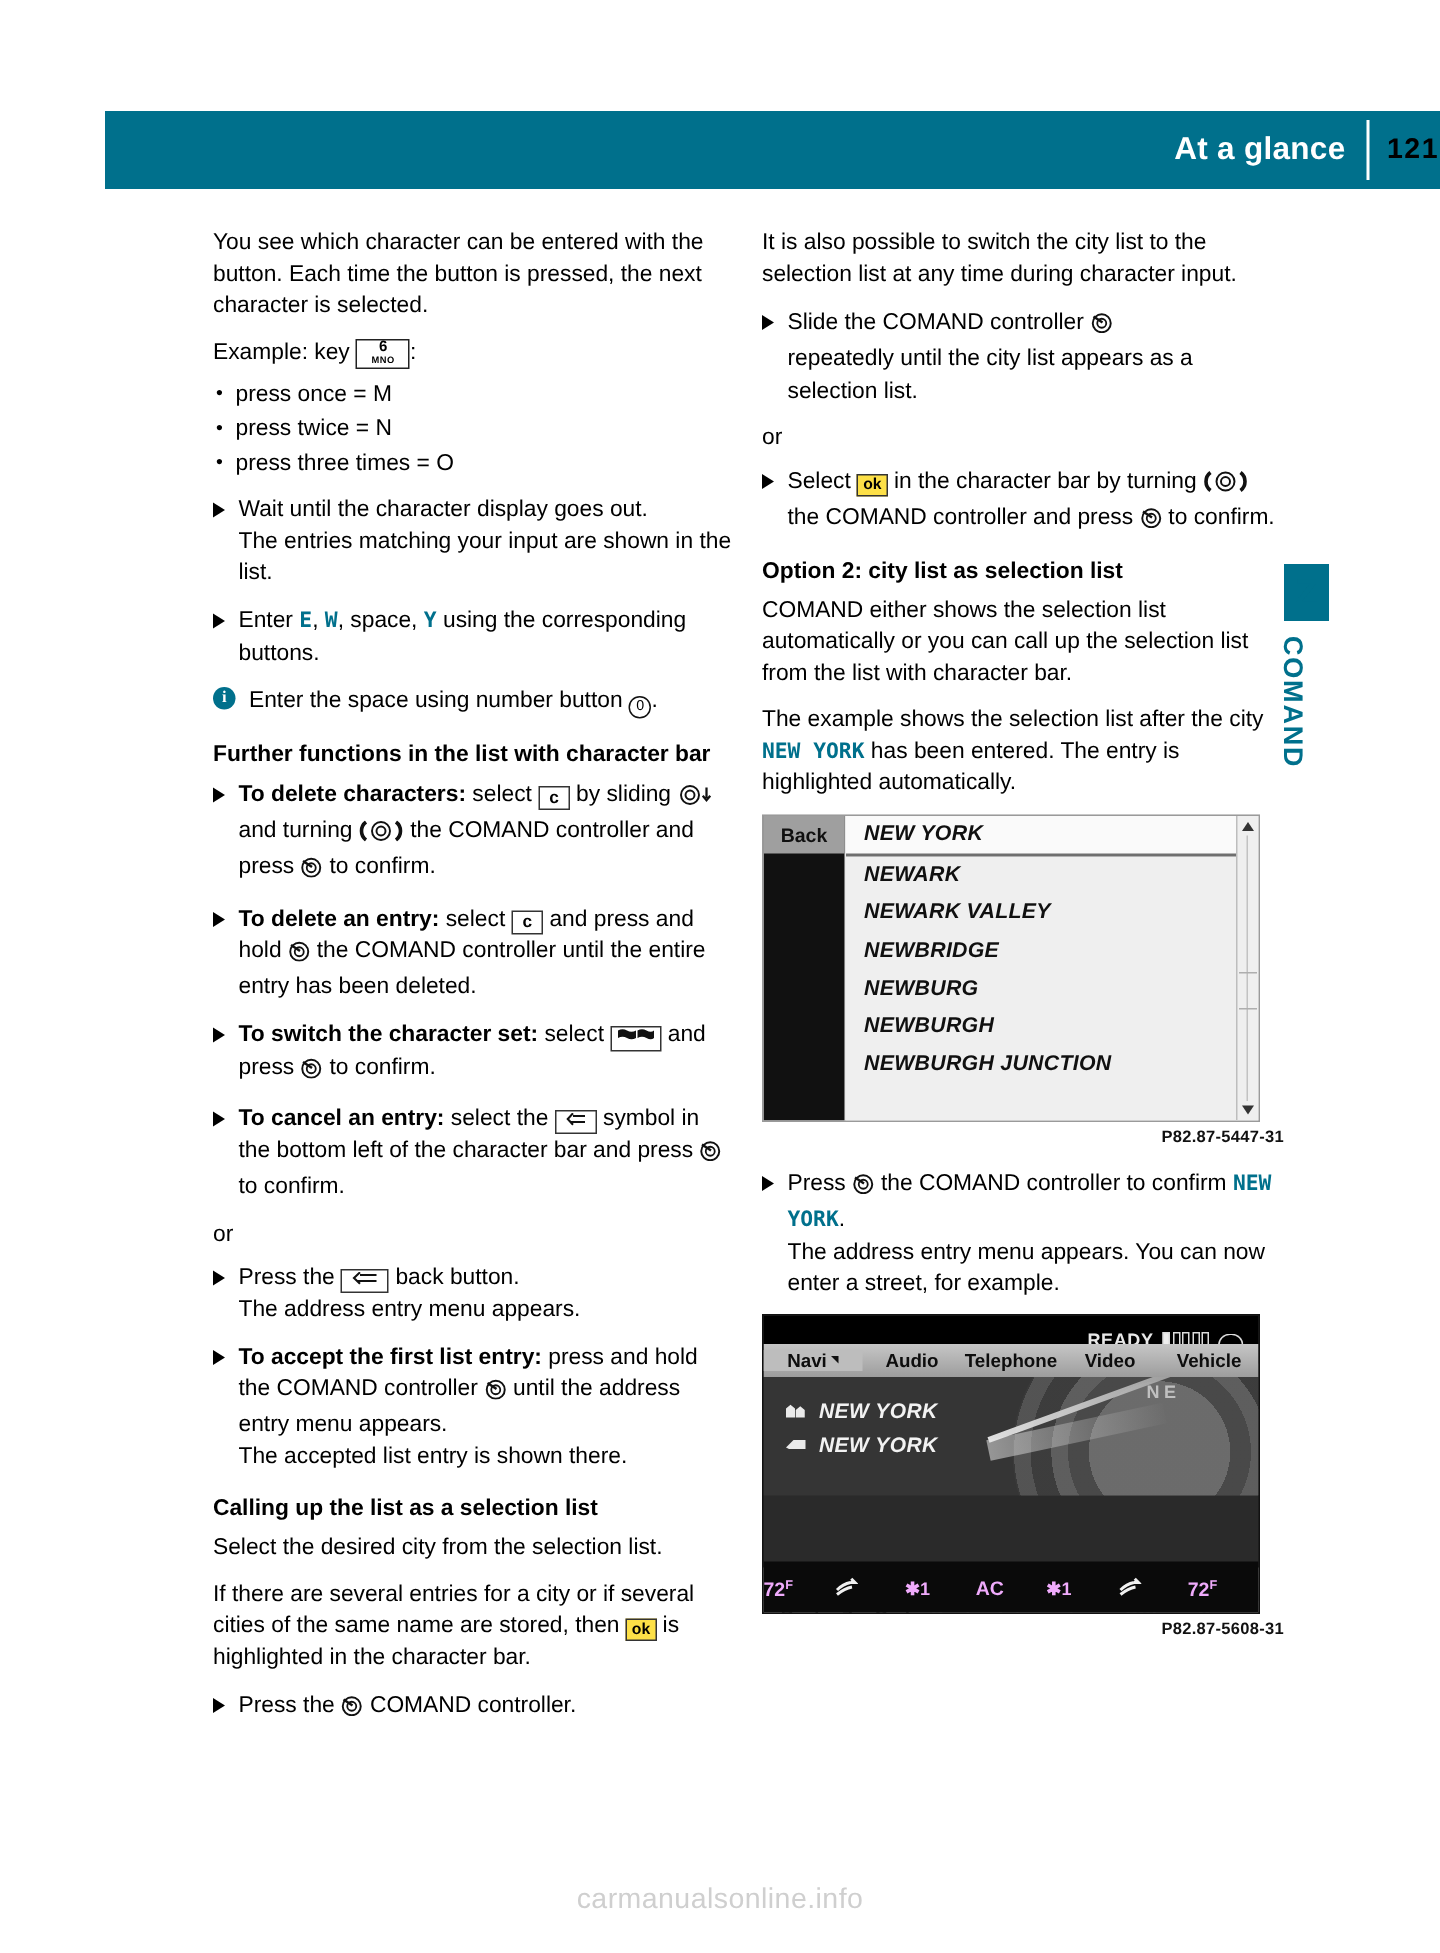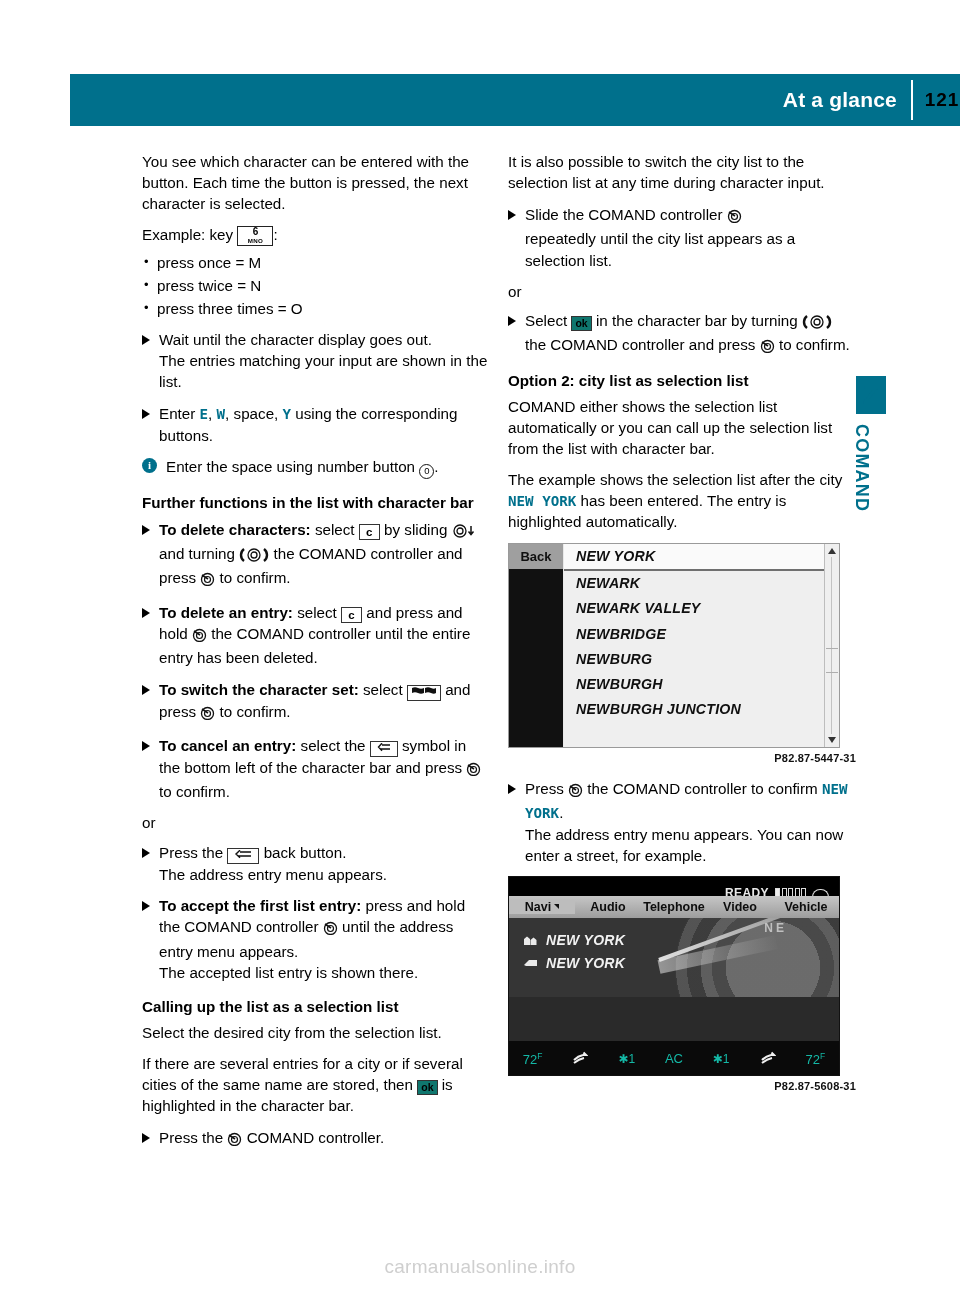--- a/index.html
+++ b/index.html
@@ -97,21 +97,21 @@
     text-align:center;min-width:24px;
   }
   .keybox .k-num{display:block;font-size:10px;font-weight:bold;line-height:1.05;}
   .keybox .k-sub{display:block;font-size:6.2px;font-weight:bold;line-height:1.05;letter-spacing:.3px;}
   .cbox{
     display:inline-block;border:1.3px solid #333;background:#fff;
     font-size:11.5px;font-weight:bold;padding:0 4px;vertical-align:-1px;
     line-height:14px;min-width:11px;text-align:center;
   }
   .okbox{
-    display:inline-block;border:1.3px solid #333;background:#0f766e;
+    display:inline-block;border:1.3px solid #333;background:#fde047;
     font-size:10.5px;font-weight:bold;padding:0 3px;vertical-align:-1px;
     line-height:13px;text-align:right;
   }
   .backsym{
     display:inline-block;border:1.3px solid #333;background:#fff;
     padding:0 6px;vertical-align:-2px;line-height:14px;font-size:12px;
   }
   .flagsym{
     display:inline-block;border:1.3px solid #333;background:#fff;
     padding:0 3px;vertical-align:-2px;line-height:14px;font-size:11px;letter-spacing:-1px;
@@ -245,21 +245,21 @@
   .lcd2 .softbar .sb.dim{color:#7d7d7d;}
   .lcd2 .softbar .sb.boxed span{
     display:inline-block;border:1.6px solid #111;background:#f2f2f2;
     padding:0 6px;line-height:16px;
   }
   .lcd2 .climate{
     position:absolute;left:0;right:0;top:164px;height:35px;background:#0a0a0a;
     display:flex;align-items:center;
   }
   .lcd2 .climate .ci{
-    flex:1;text-align:center;color:#14b8a6;font-size:13px;font-weight:normal;
+    flex:1;color:#f0abfc;font-size:13px;font-weight:bold;
   }
   .lcd2 .climate .deg{font-size:8.5px;vertical-align:5px;}
   .lcd2 .climate .sm{font-size:12px;}
 
   
   .watermark{
     position:absolute;left:0;right:0;bottom:24px;text-align:center;
     color:#cfcfcf;font-size:19px;letter-spacing:.3px;
   }
 </style>

